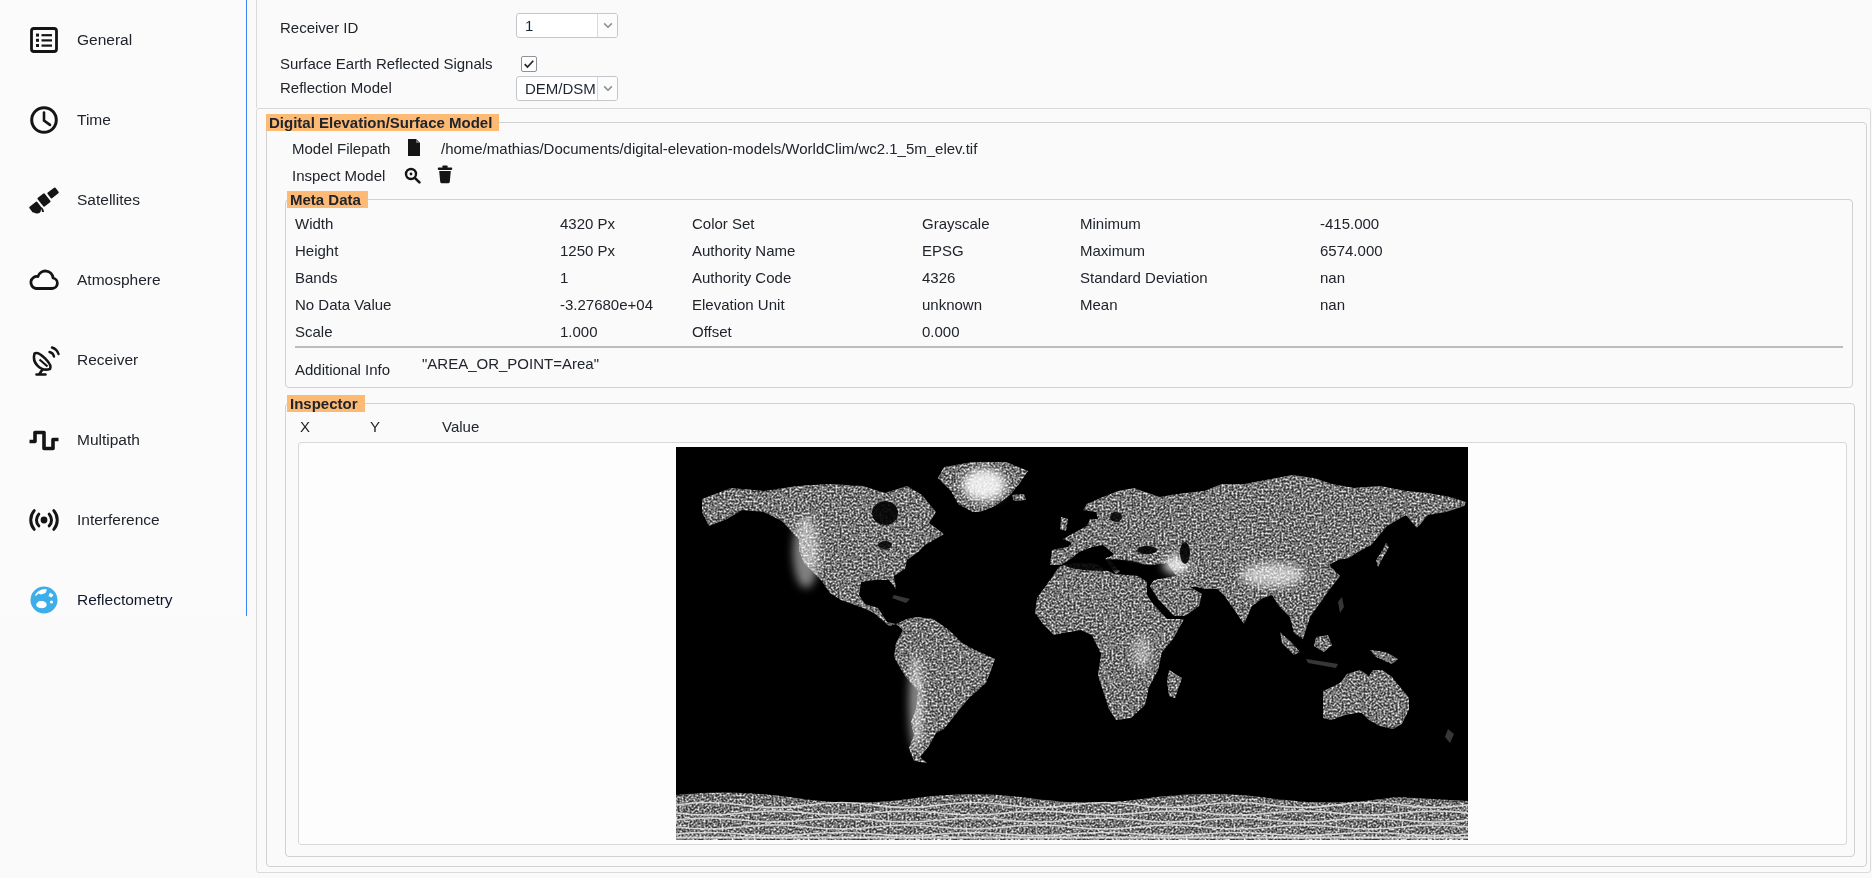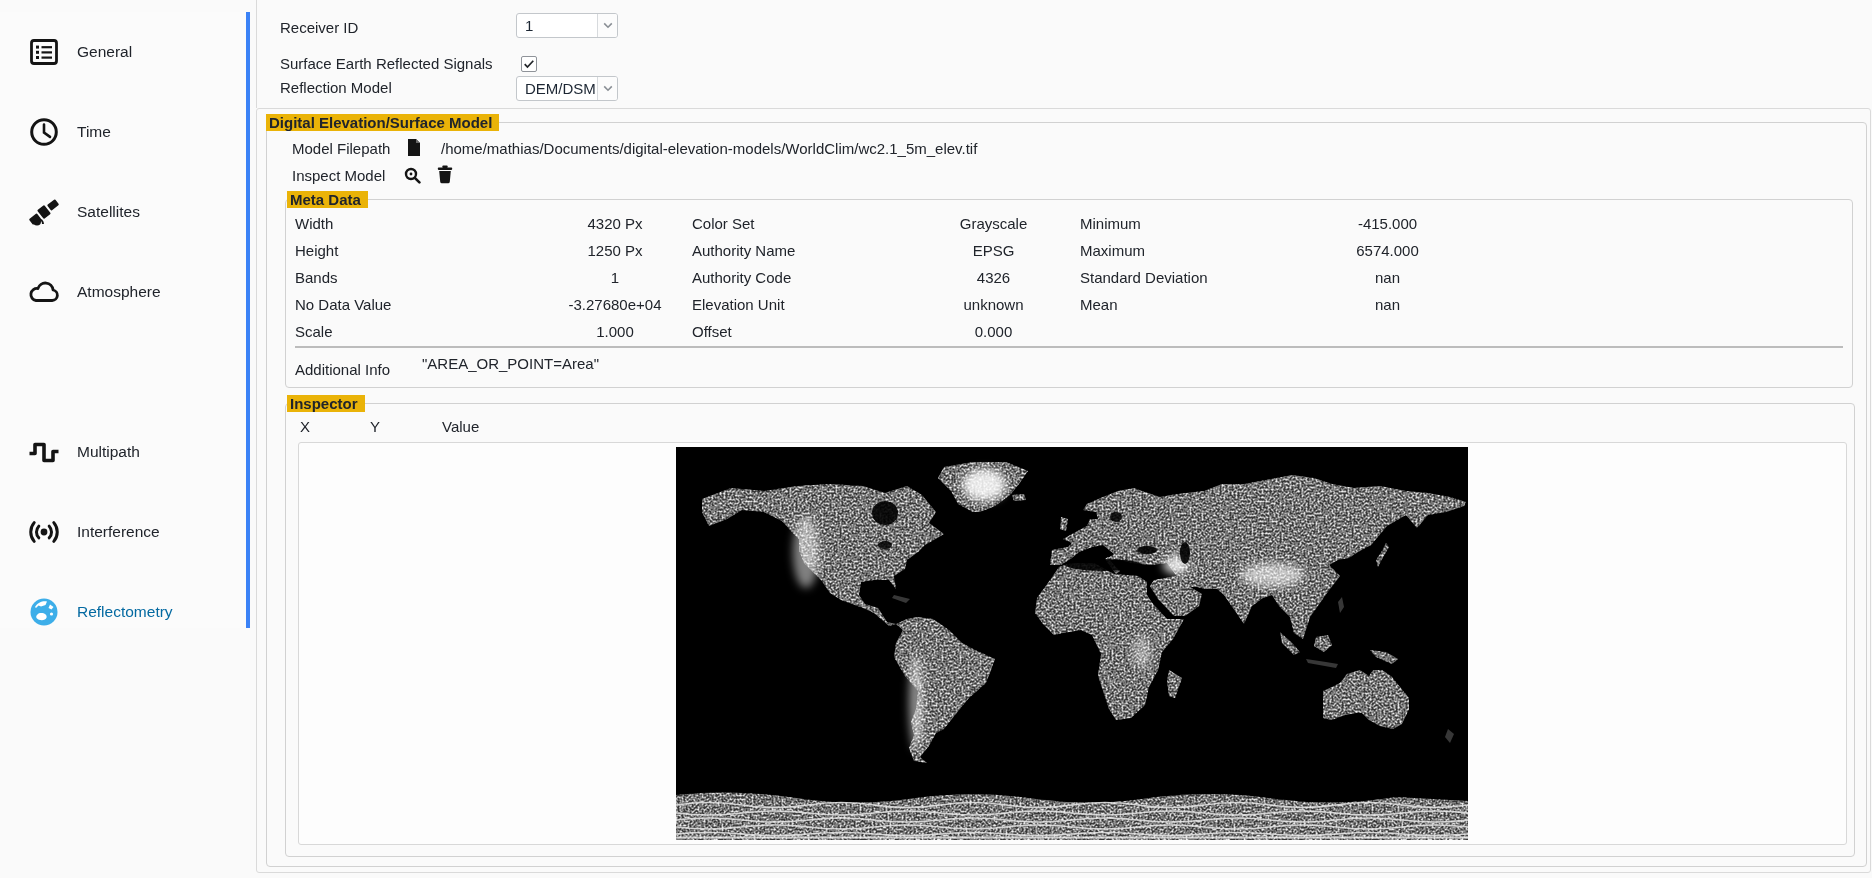--- a/index.html
+++ b/index.html
@@ -2,50 +2,50 @@
 <html><head>
 <meta charset="utf-8">
 <style>
   html,body{margin:0;padding:0}
   body{
     width:1872px;height:878px;position:relative;overflow:hidden;
     background:#fafafa;color:#20242b;
     font-family:"Liberation Sans",sans-serif;font-size:15px;
   }
   
-  .sidebar{position:absolute;left:0;top:12px;width:246px;height:616px;
-    background:#fbfbfb;border-right:4px solid #3b82f6}
+  .sidebar{position:absolute;left:0;top:0;width:246px;height:616px;
+    background:#fbfbfb;border-right:1px solid #3b82f6}
   .side-item{position:absolute;left:0;width:246px;height:44px;
     display:flex;align-items:center;gap:15px;padding-left:26px;box-sizing:border-box;cursor:default}
   .side-item .icn{width:36px;height:36px;flex:0 0 36px}
   .side-item .side-label{font-size:15.5px;color:#20242b}
-  .side-item.active .side-label{color:#0369a1}
+  .side-item.active .side-label{color:#0f172a}
   
   .oframe{position:absolute;left:256px;top:108px;width:1613px;height:763px;
     border:1px solid #dadada;border-radius:3px}
   .oframe-ext{position:absolute;left:256px;top:0;width:0;height:108px;border-left:1px solid #dadada}
   .gbox{position:absolute;border:1px solid #d1d1d1;border-radius:4px}
-  .gtitle{position:absolute;font-weight:bold;background:#eab308;
+  .gtitle{position:absolute;font-weight:bold;background:#fdba74;
     padding:0 7px 0 3px;white-space:nowrap;line-height:17px}
   
   .lbl{position:absolute;white-space:nowrap;line-height:17px}
   .combo{position:absolute;width:102px;height:25px;background:#ffffff;
     border:1px solid #c3c7cb;border-radius:3px;display:flex;align-items:center;box-sizing:border-box}
   .combo .val{flex:1;padding-left:8px;color:#1c2633;font-size:15px;overflow:hidden;white-space:nowrap}
   .combo .dd{width:19px;align-self:stretch;border-left:1px solid #d7dadd;
     display:flex;align-items:center;justify-content:center;background:#fcfcfc;border-radius:0 2px 2px 0}
   .checkbox{position:absolute;width:16px;height:16px;background:#fff;
     border:1px solid #8f9399;border-radius:2px;display:flex;align-items:center;justify-content:center;box-sizing:border-box}
   .mini-btn{position:absolute;display:flex;align-items:center;justify-content:center;cursor:pointer}
   
   .meta-col{position:absolute;display:grid;grid-auto-rows:27px;align-items:center}
   #mcol1{left:295px;top:210px;grid-template-columns:265px 110px}
   #mcol2{left:692px;top:210px;grid-template-columns:230px 143px}
   #mcol3{left:1080px;top:210px;grid-template-columns:240px 135px}
-  .mval{text-align:center}
+  .mval{text-align:left}
   .meta-divider{position:absolute;left:295px;top:346px;width:1548px;height:0;
     border-top:2px solid #bcbcbc}
   
   .iview{position:absolute;left:298px;top:442px;width:1547px;height:401px;
     background:#fdfdfd;border:1px solid #d8d8d8;border-radius:3px}
   .mapbox{position:absolute;left:676px;top:447px;width:792px;height:393px}
   .ins-head{position:absolute;top:418px;line-height:17px}
 </style>
 </head>
 <body>
@@ -88,20 +88,29 @@
     <span class="side-label">Time</span>
   </div>
 
   <div class="side-item" style="top:258px">
     <svg class="icn" viewBox="0 0 36 36">
       <path d="M10 26.5h16.2a5.3 5.3 0 0 0 .9-10.5 7.8 7.8 0 0 0-15.2-1.5A5.6 5.6 0 0 0 10 26.5z" fill="none" stroke="#141414" stroke-width="2.8" stroke-linejoin="round"></path>
     </svg>
     <span class="side-label">Atmosphere</span>
   </div>
 
+  <div class="side-item" style="top:338px">
+    <svg class="icn" viewBox="0 0 36 36">
+      <path d="M8.5 11.5c4.5-3 18.5 11 15.5 15.5A12.5 12.5 0 0 1 8.5 11.5z" fill="none" stroke="#141414" stroke-width="2.6"></path>
+      <path d="M13.5 17.5l8 7" stroke="#141414" stroke-width="2.2"></path>
+      <path d="M16.5 27.5l-3.5 5M10.5 32.5h9" stroke="#141414" stroke-width="2.6" stroke-linecap="round"></path>
+      <path d="M23.5 10a6 6 0 0 1 4.5 4.5M26 5.5a10 10 0 0 1 6.5 6.5" fill="none" stroke="#141414" stroke-width="2.4" stroke-linecap="round"></path>
+    </svg>
+    <span class="side-label">Receiver</span>
+  </div>
 
   <div class="side-item" style="top:418px">
     <svg class="icn" viewBox="0 0 36 36">
       <path d="M3.5 19.5h5.5v-9h9v16h9v-9h5.5" fill="none" stroke="#141414" stroke-width="3.6" stroke-linejoin="round"></path>
     </svg>
     <span class="side-label">Multipath</span>
   </div>
 
   <div class="side-item" style="top:498px">
     <svg class="icn" viewBox="0 0 36 36">

